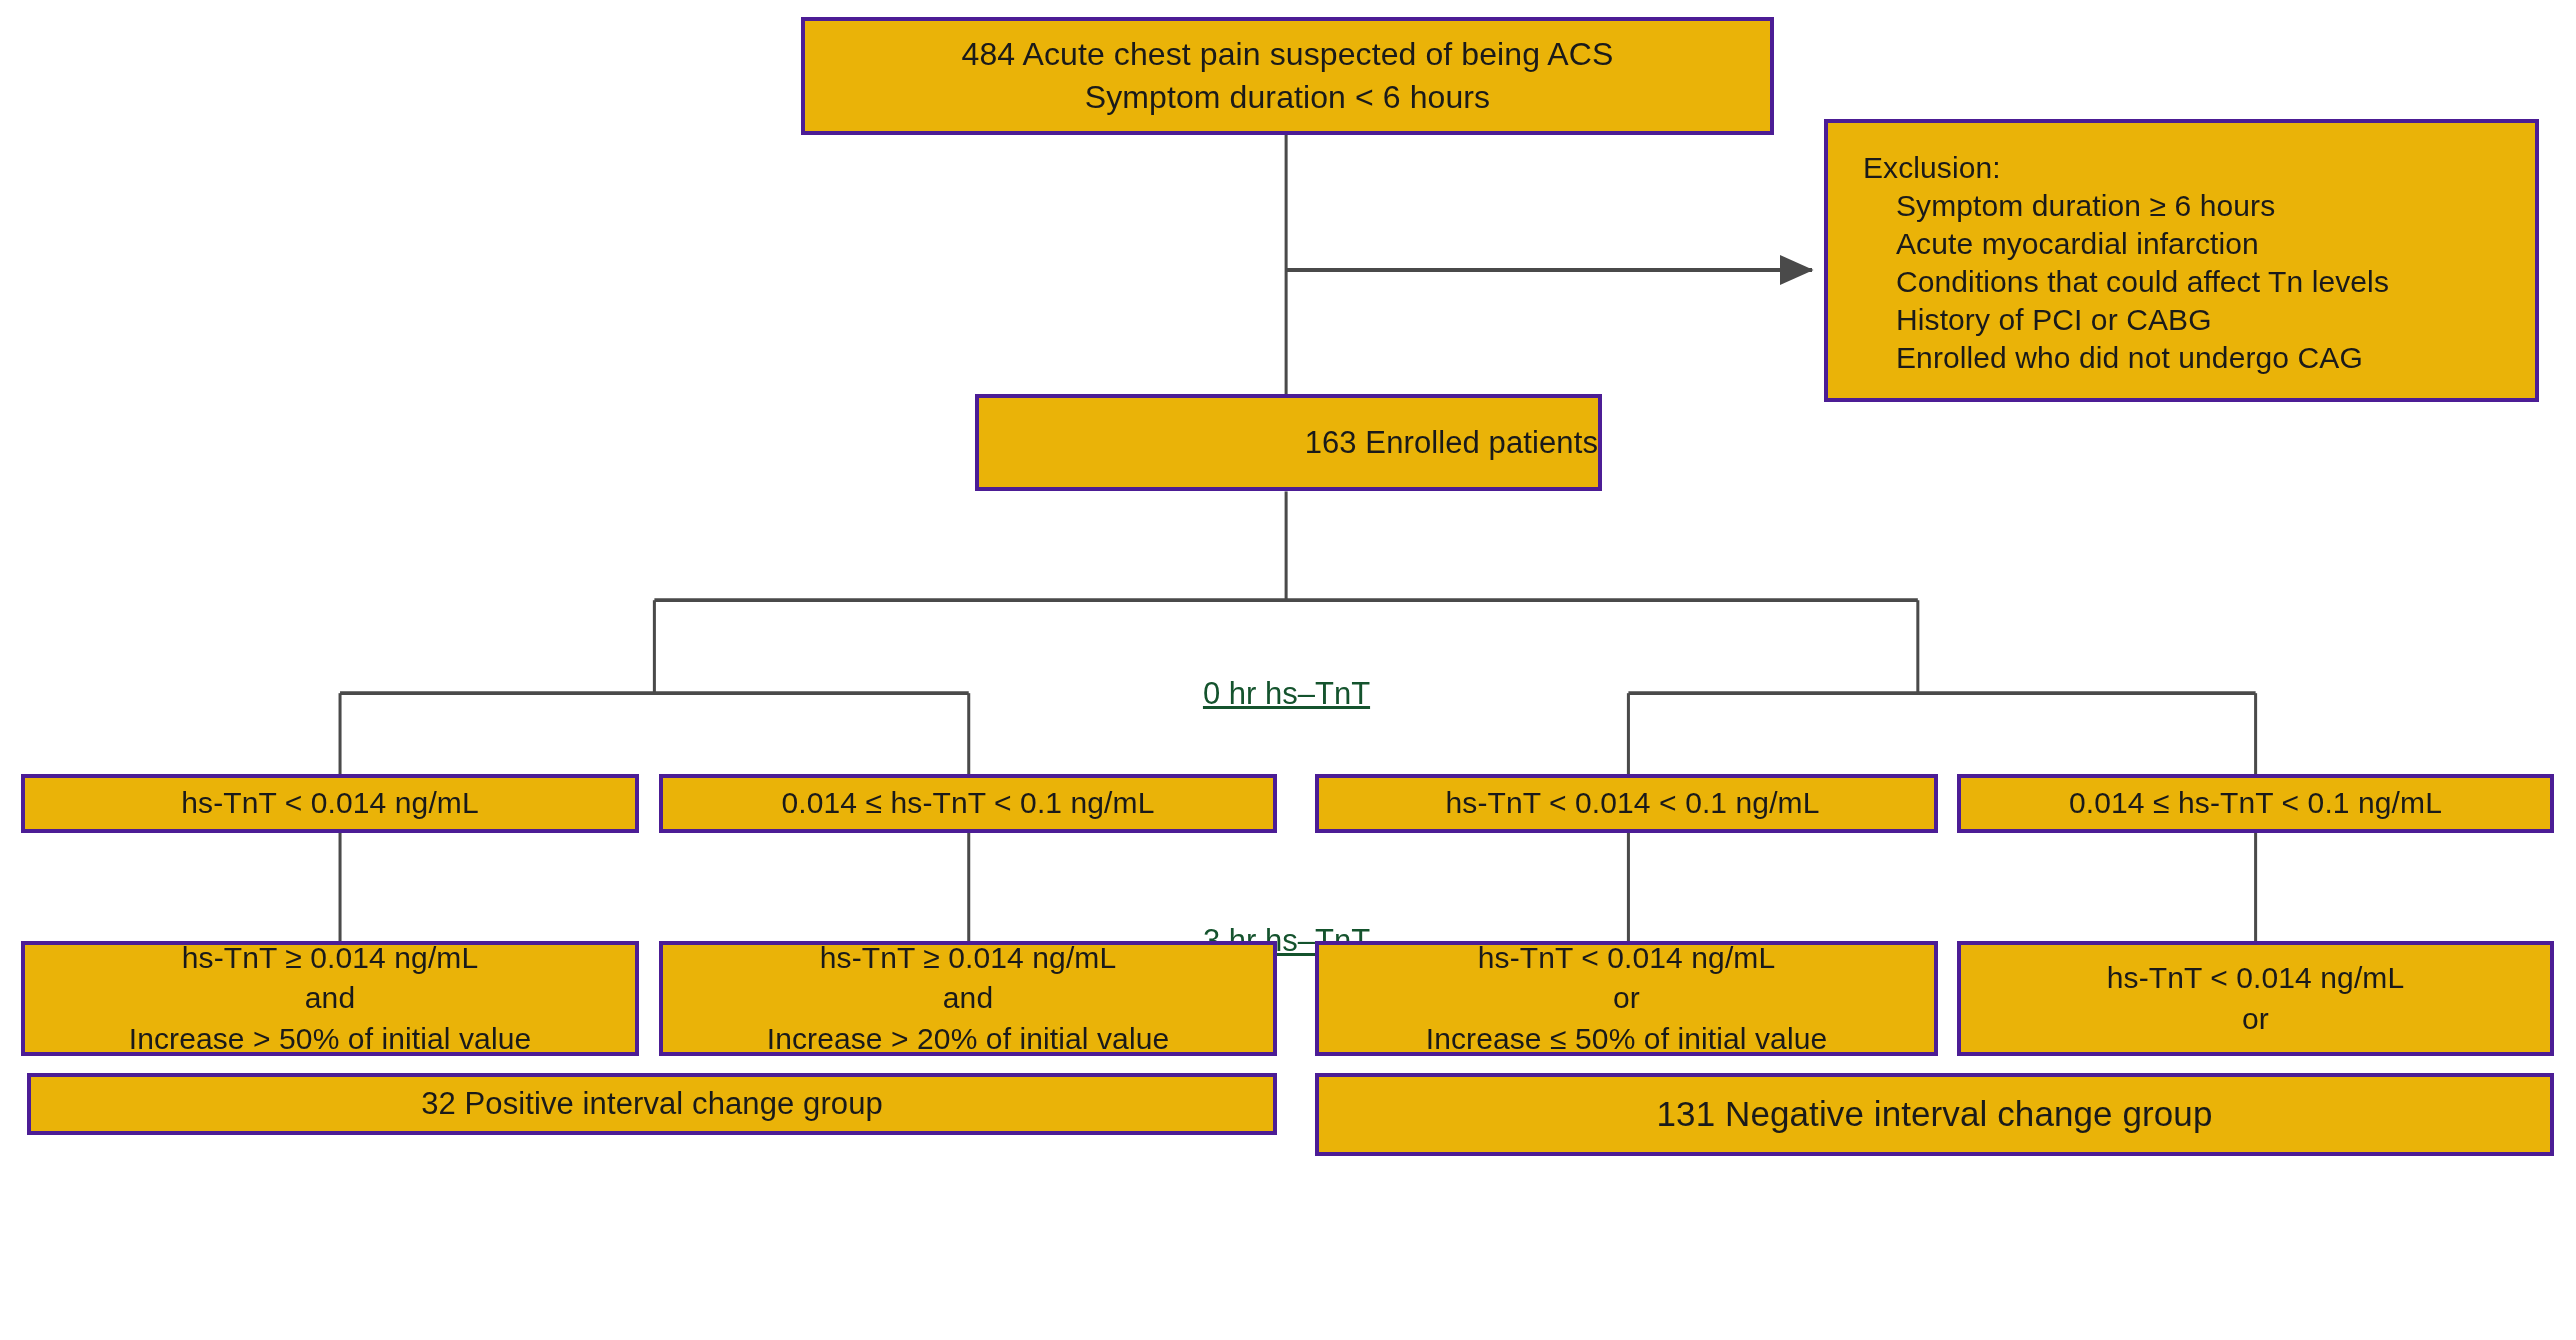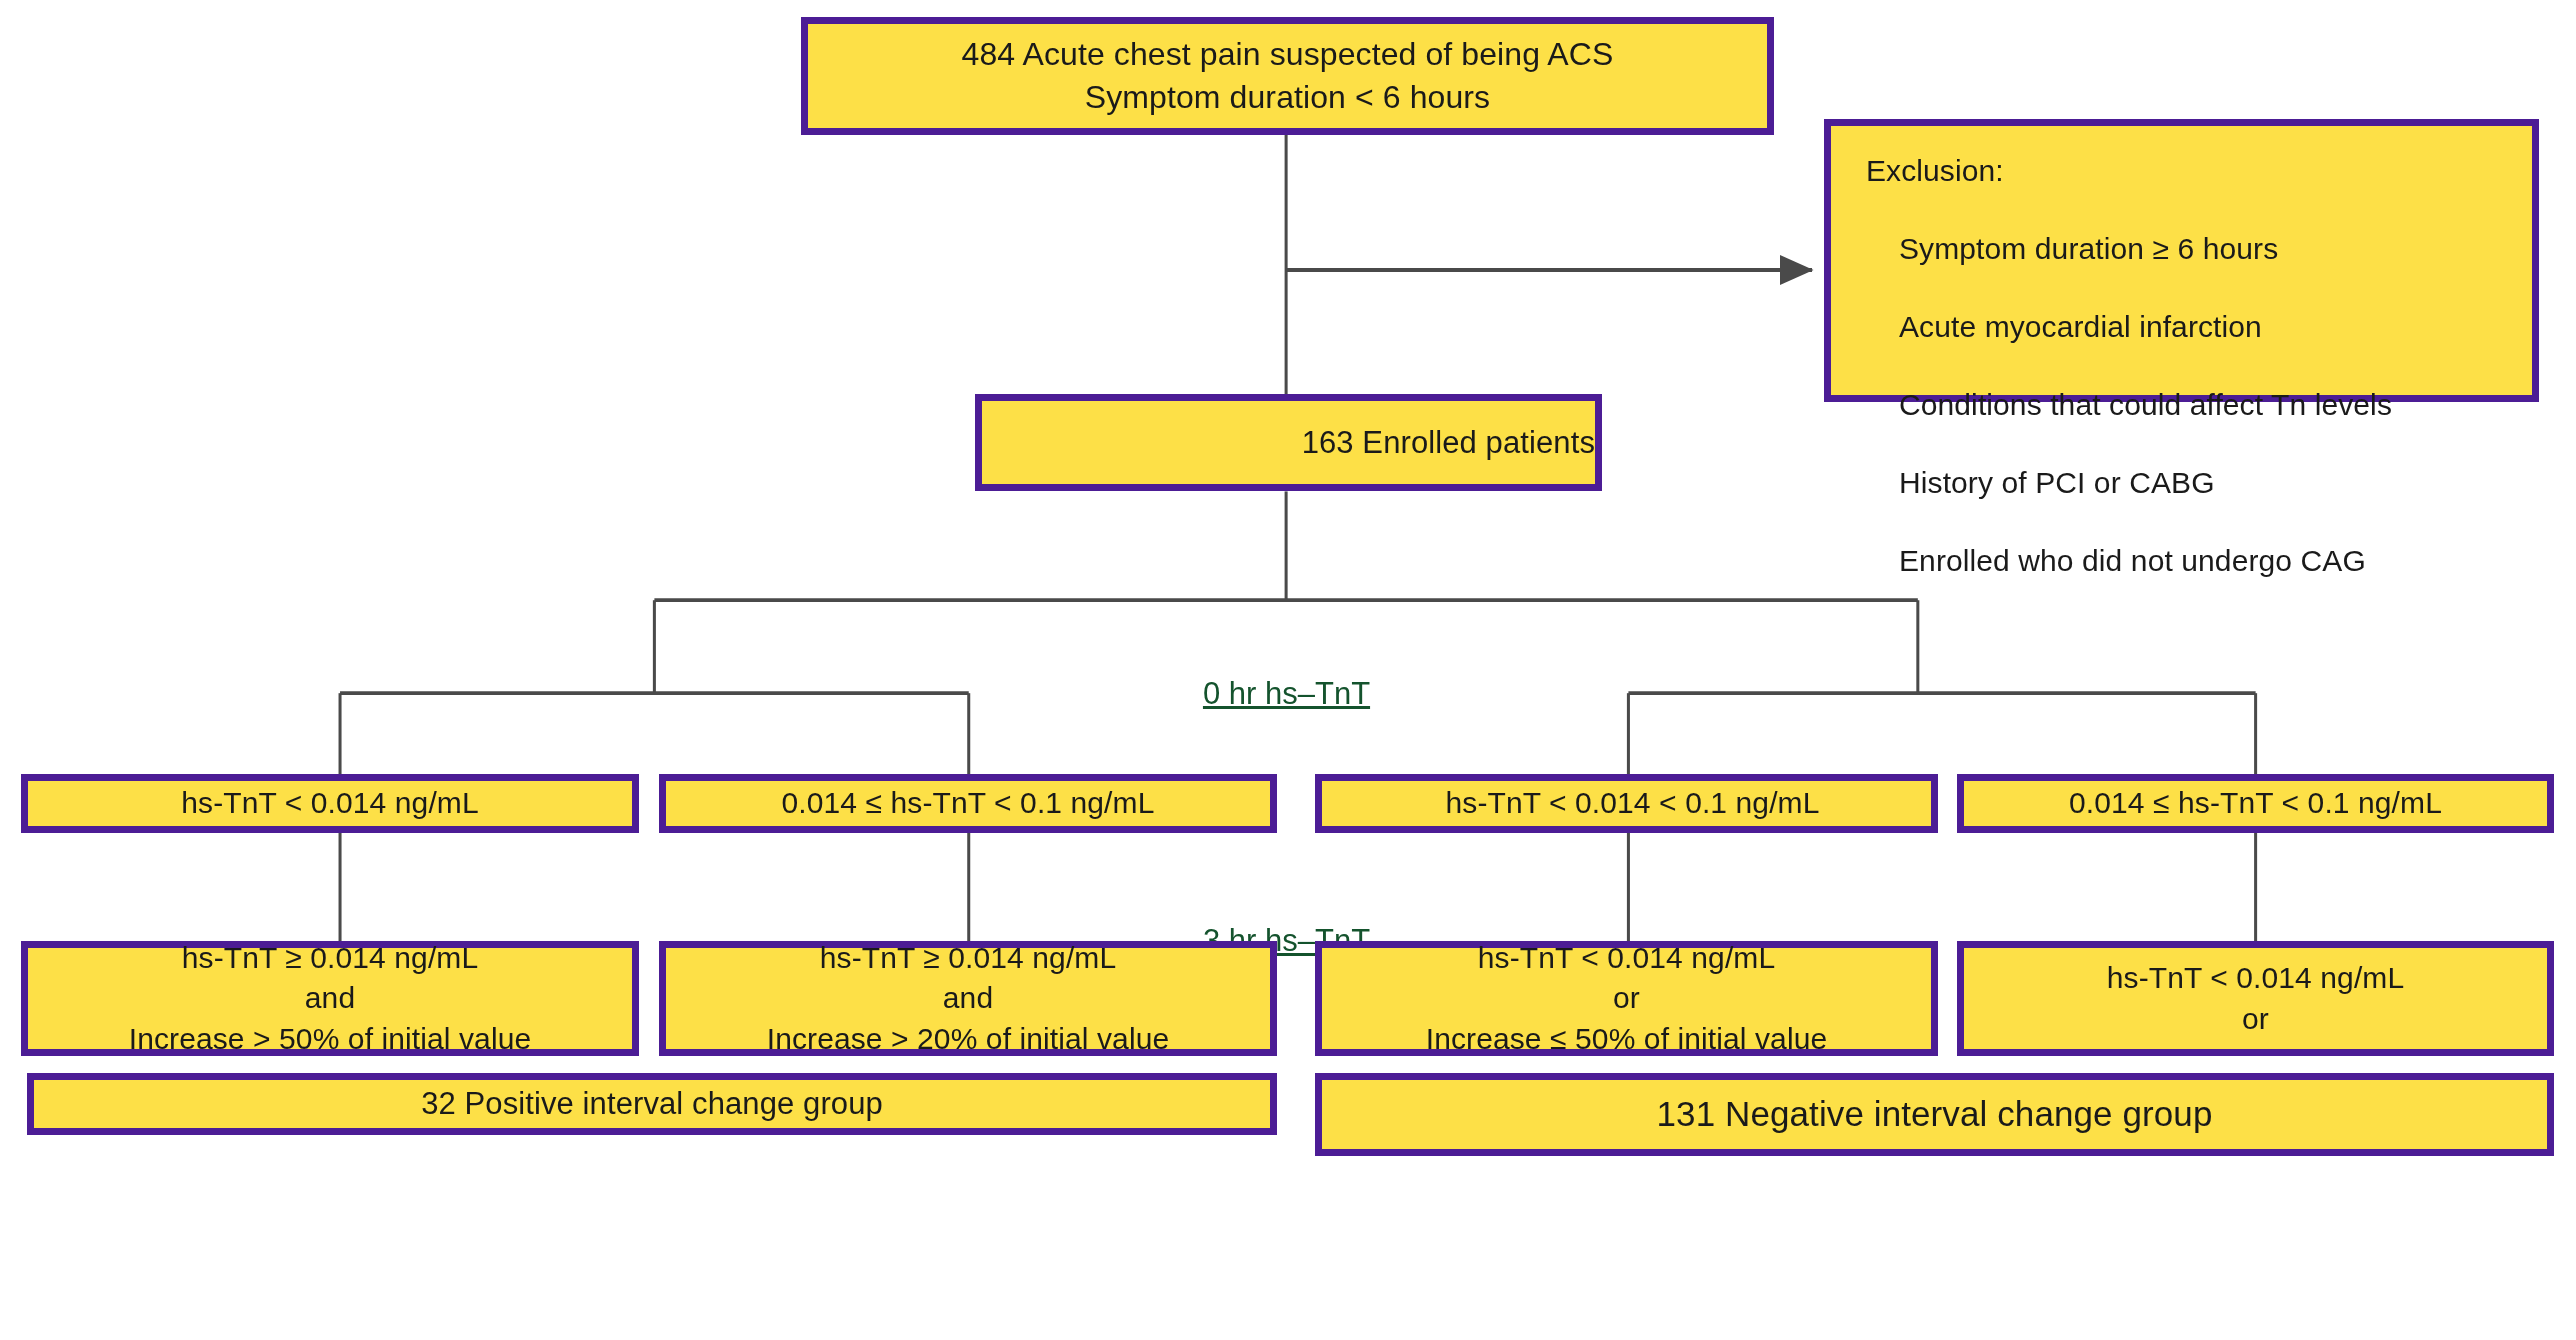--- a/index.html
+++ b/index.html
@@ -22,41 +22,40 @@
     position: absolute;
     left: 0;
     top: 0;
     width: 2576px;
     height: 1341px;
     pointer-events: none;
   }
   .node {
     position: absolute;
     box-sizing: border-box;
-    border: 7px solid #4c1d95;
-    background: #fde047;
+    border: 4px solid #4c1d95;
+    background: #eab308;
     display: flex;
     flex-direction: column;
     align-items: center;
     justify-content: center;
     text-align: center;
     line-height: 1.34;
     font-size: 30px;
     letter-spacing: 0.1px;
   }
   .node .ln {
     display: block;
     white-space: nowrap;
   }
   .node.left-align {
     align-items: flex-start;
     justify-content: flex-start;
     text-align: left;
     padding: 26px 0 0 35px;
-    gap: 40px;
   }
   .node.left-align .ln {
     padding-left: 0;
   }
   .node.left-align .ln.indent {
     padding-left: 33px;
   }
   .stage-label {
     position: absolute;
     color: #14532d;

